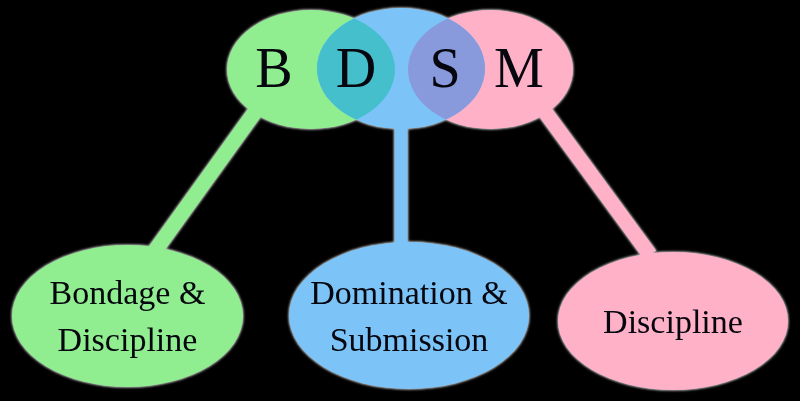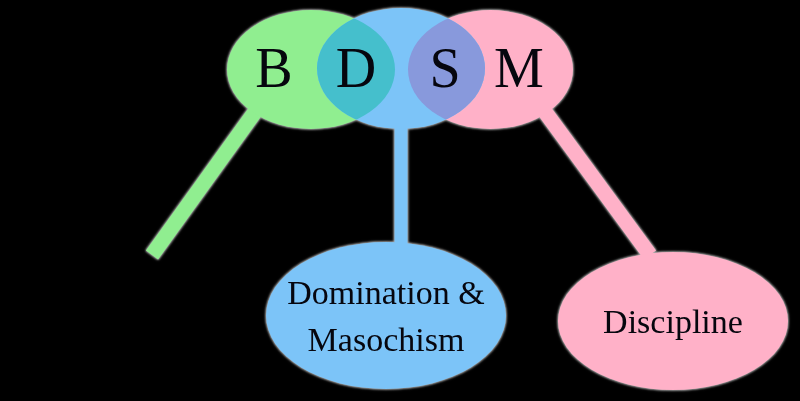--- a/index.html
+++ b/index.html
@@ -61,21 +61,21 @@
     display: flex;
     flex-direction: column;
     align-items: center;
     justify-content: center;
     text-align: center;
     color: var(--text);
     font-size: 34px;
     line-height: 47px;
   }
   .bubble-green { left: 12px;  top: 245px; width: 231px; height: 142px; background: var(--green); }
-  .bubble-blue  { left: 266px; top: 242px; width: 240px; height: 147px; background: var(--blue); }
+  .bubble-blue  { left: 289px; top: 242px; width: 240px; height: 147px; background: var(--blue); }
   .bubble-pink  { left: 558px; top: 252px; width: 230px; height: 138px; background: var(--pink); }
 </style>
 </head>
 <body>
 
 <div class="stage">
 
   <svg class="connectors" viewBox="0 0 800 401" xmlns="http://www.w3.org/2000/svg">
     <line class="ln-green" x1="260" y1="105" x2="152" y2="255"></line>
     <line class="ln-blue" x1="401" y1="115" x2="401" y2="255"></line>
@@ -87,23 +87,27 @@
   <div class="ell top-blue">
     <div class="lens lens-teal"></div>
     <div class="lens lens-purple"></div>
   </div>
 
   <span class="letter l-b">B</span>
   <span class="letter l-d">D</span>
   <span class="letter l-s">S</span>
   <span class="letter l-m">M</span>
 
+  <div class="bubble bubble-green">
+    <span>Bondage &amp;</span>
+    <span>Discipline</span>
+  </div>
 
   <div class="bubble bubble-blue">
     <span>Domination &amp;</span>
-    <span>Masochism</span>
+    <span>Submission</span>
   </div>
 
   <div class="bubble bubble-pink">
     <span>Discipline</span>
   </div>
 
 </div>
 
 </body></html>

